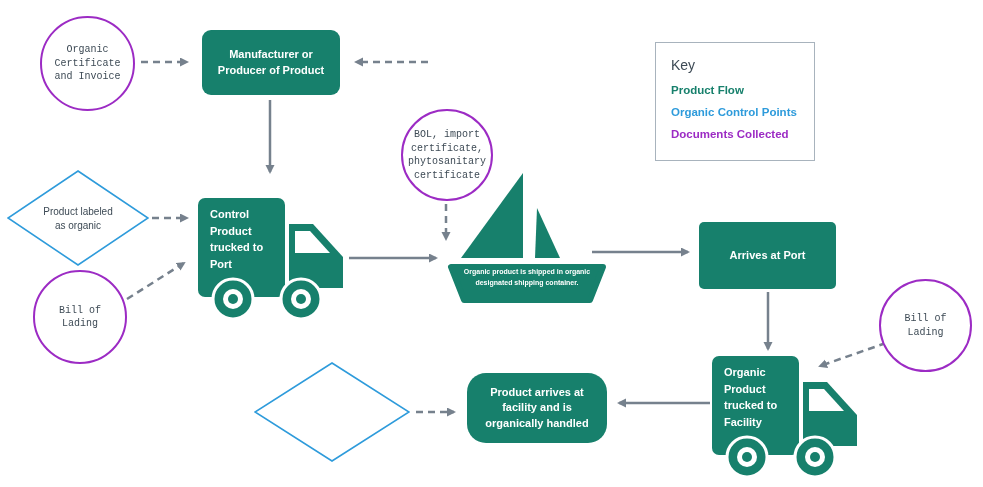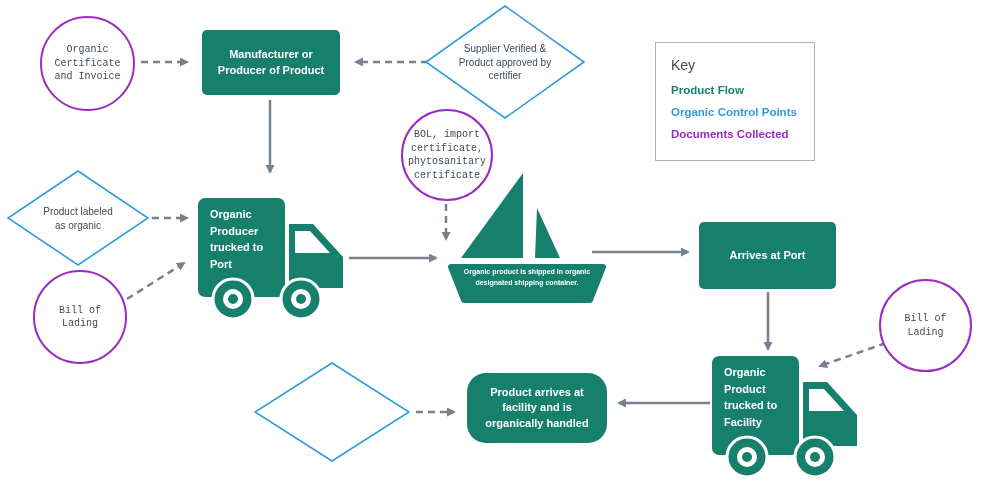--- a/index.html
+++ b/index.html
@@ -89,39 +89,33 @@
   <div class="doc-circle" style="left:401px;top:109px;width:92px;height:92px;padding:6px;">
     <span>BOL, import certificate, phytosanitary certificate</span>
   </div>
   <div class="doc-circle" style="left:33px;top:270px;width:94px;height:94px;">
     <span>Bill of Lading</span>
   </div>
   <div class="doc-circle" style="left:879px;top:279px;width:93px;height:93px;">
     <span>Bill of Lading</span>
   </div>
 
-  <div class="diamond" style="left:425px;top:5px;width:160px;height:114px;">
-    <svg viewBox="0 0 160 114">
-      <polygon points="80,1 159,57 80,113 1,57" fill="#ffffff" stroke="#2E9BDB" stroke-width="1.6"></polygon>
-    </svg>
-    <div class="lbl">Supplier Verified &amp; Product approved by certifier</div>
-  </div>
   <div class="diamond" style="left:7px;top:170px;width:142px;height:96px;">
     <svg viewBox="0 0 142 96">
       <polygon points="71,1 141,48 71,95 1,48" fill="#ffffff" stroke="#2E9BDB" stroke-width="1.6"></polygon>
     </svg>
     <div class="lbl" style="width:55%;">Product labeled as organic</div>
   </div>
   <div class="diamond" style="left:254px;top:362px;width:156px;height:100px;">
     <svg viewBox="0 0 156 100">
       <polygon points="78,1 155,50 78,99 1,50" fill="#ffffff" stroke="#2E9BDB" stroke-width="1.6"></polygon>
     </svg>
   </div>
 
-  <div class="step-rect" style="left:202px;top:30px;width:138px;height:65px;">
+  <div class="step-rect" style="left:202px;top:30px;width:138px;height:65px;border-radius:9px;">
     <span>Manufacturer or Producer of Product</span>
   </div>
   <div class="step-rect" style="left:699px;top:222px;width:137px;height:67px;">
     <span>Arrives at Port</span>
   </div>
   <div class="step-rect" style="left:467px;top:373px;width:140px;height:70px;border-radius:19px;">
     <span>Product arrives at facility and is organically handled</span>
   </div>
 
   <div class="key-box">
@@ -136,21 +130,21 @@
       <rect x="1" y="2" width="87" height="99" rx="7" fill="#17806C"></rect>
       <path d="M92 28 L116 28 L146 61 L146 92 L92 92 Z" fill="#17806C"></path>
       <path d="M98 35 L113 35 L133 57 L98 57 Z" fill="#ffffff"></path>
       <circle cx="36" cy="103" r="20" fill="#17806C" stroke="#ffffff" stroke-width="3"></circle>
       <circle cx="36" cy="103" r="10" fill="#ffffff"></circle>
       <circle cx="36" cy="103" r="5" fill="#17806C"></circle>
       <circle cx="104" cy="103" r="20" fill="#17806C" stroke="#ffffff" stroke-width="3"></circle>
       <circle cx="104" cy="103" r="10" fill="#ffffff"></circle>
       <circle cx="104" cy="103" r="5" fill="#17806C"></circle>
     </svg>
-    <div class="truck-label" style="left:13px;top:10px;">Organic Producer trucked to Port</div>
+    <div class="truck-label" style="left:13px;top:10px;">Control Product trucked to Port</div>
   </div>
 
   <div class="vehicle" style="left:446px;top:170px;width:162px;height:135px;">
     <svg viewBox="0 0 162 135" width="162" height="135">
       <polygon points="15,88 77,3 77,88" fill="#17806C"></polygon>
       <polygon points="89,88 91,38 114,88" fill="#17806C"></polygon>
       <polygon points="5,97 157,97 144,130 18,130" fill="#17806C" stroke="#17806C" stroke-width="6" stroke-linejoin="round"></polygon>
     </svg>
     <div class="hull-label" style="left:12px;top:97px;">Organic product is shipped in organic designated shipping container.</div>
   </div>

